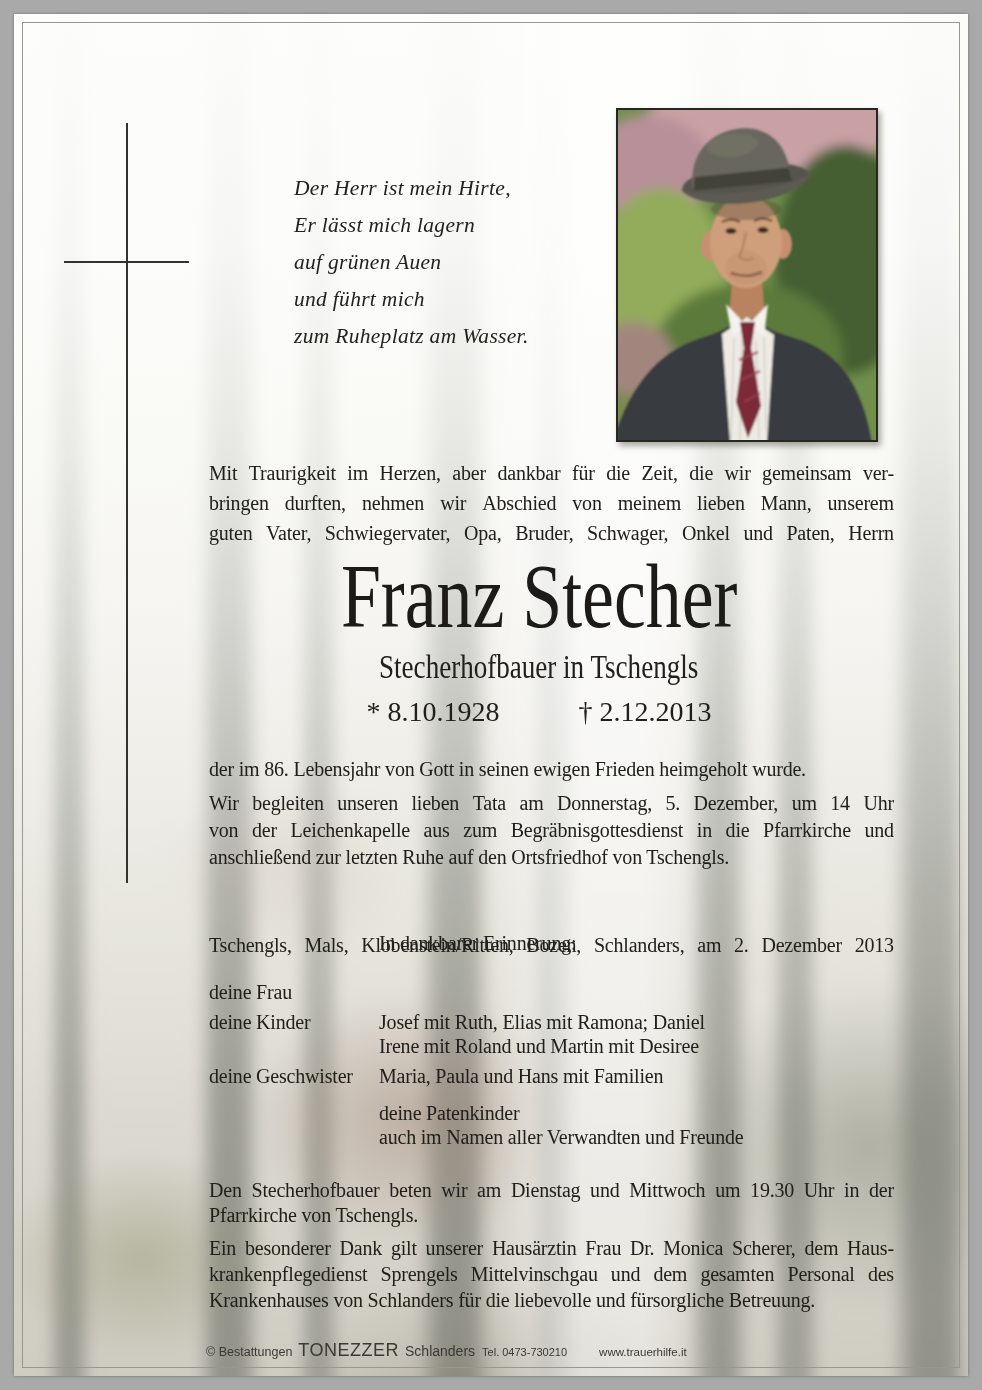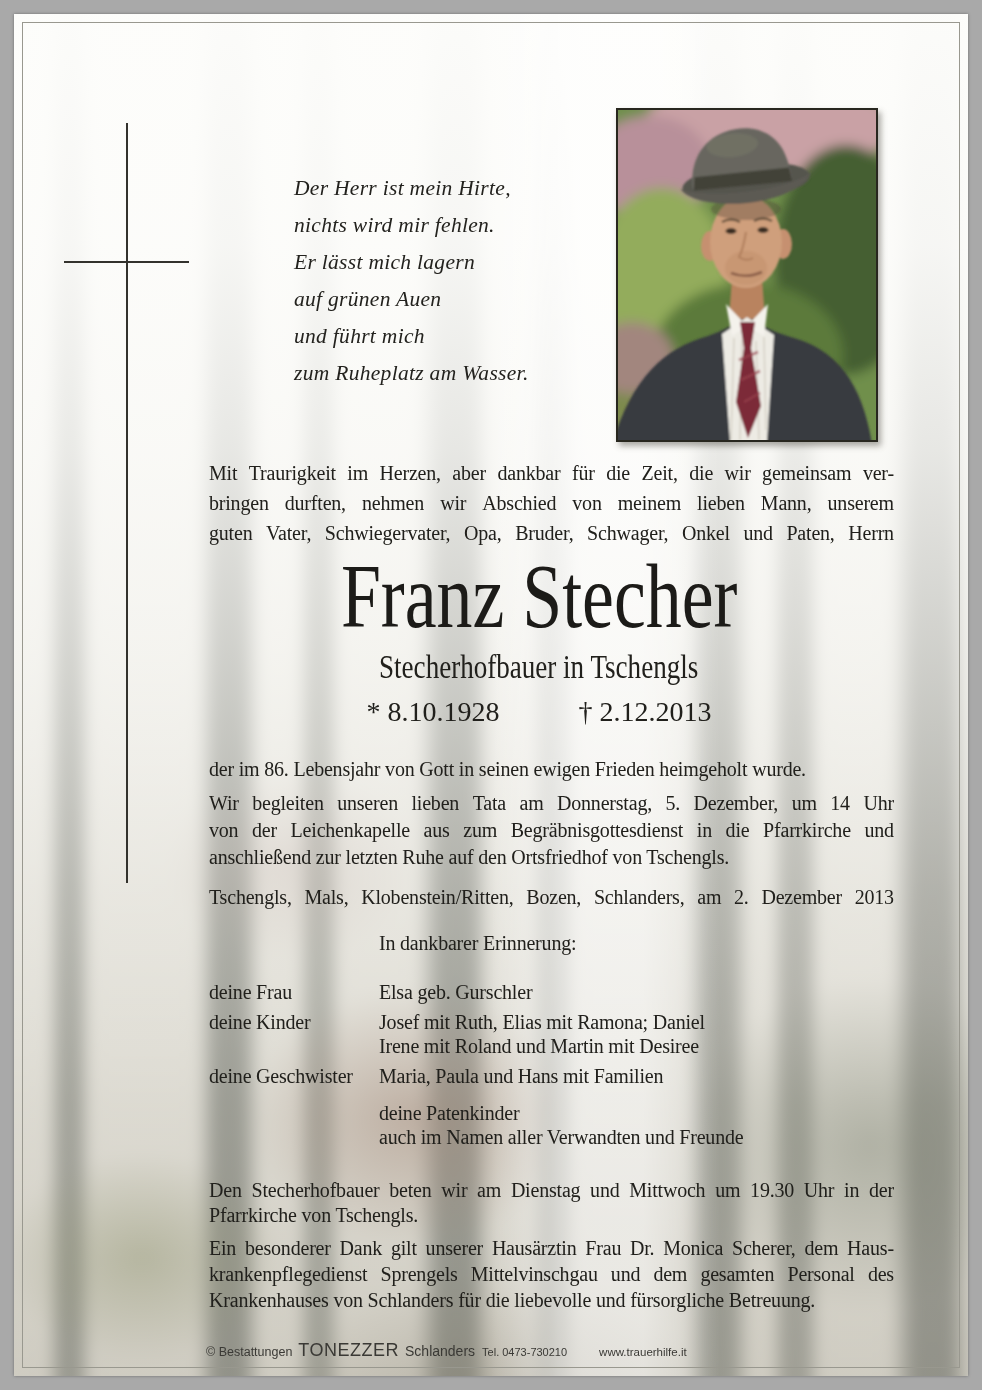--- a/index.html
+++ b/index.html
@@ -67,21 +67,21 @@
     border:2px solid #28271f;background:#6c8c4a;
     box-shadow:3px 4px 6px rgba(70,68,60,.45);
   }
   .photo svg{display:block;}
 
   
   .tb{position:absolute;left:195px;width:685px;z-index:2;font-size:20px;letter-spacing:-.2px;}
   .jline{display:flex;justify-content:space-between;white-space:nowrap;}
   .intro{top:444px;} .intro .tl{line-height:30px;}
   .funeral{top:776px;} .funeral .tl{line-height:27px;}
-  .places{top:872px;text-align:center;}
+  .places{top:920px;text-align:center;}
   .ageline{top:744px;}
   .rosary{top:1164px;} .rosary .tl{line-height:25px;}
   .thanks{top:1221px;} .thanks .tl{line-height:26px;}
 
   
   .name-sec{position:absolute;left:195px;top:536px;width:660px;text-align:center;z-index:2;}
   .name{display:inline-block;font-size:92px;line-height:1;color:#1c1b18;
     transform:scaleX(0.78);transform-origin:50% 50%;white-space:nowrap;}
   .subtitle-wrap{margin-top:6px;}
   .subtitle{display:inline-block;font-size:33px;line-height:1.2;
@@ -120,21 +120,20 @@
     <div class="veil"></div>
     <div class="inner-border"></div>
 
     <div class="cross">
       <div class="v"></div>
       <div class="h"></div>
     </div>
 
     <div class="psalm">
       <div class="psalm-line">Der Herr ist mein Hirte,</div>
-      <div class="psalm-line">nichts wird mir fehlen.</div>
       <div class="psalm-line">Er lässt mich lagern</div>
       <div class="psalm-line">auf grünen Auen</div>
       <div class="psalm-line">und führt mich</div>
       <div class="psalm-line">zum Ruheplatz am Wasser.</div>
     </div>
 
     <div class="photo">
       <svg width="258" height="330" viewBox="0 0 258 330">
         <defs>
           <filter id="pblur" x="-20%" y="-20%" width="140%" height="140%">
@@ -286,21 +285,20 @@
         <span>2.</span>
         <span>Dezember</span>
         <span>2013</span>
       </div>
 
     <div class="rememb-head">In dankbarer Erinnerung:</div>
 
     <div class="family">
       <div class="frow">
         <div class="flabel">deine Frau</div>
-        <div class="fnames">Elsa geb. Gurschler</div>
       </div>
       <div class="frow tight">
         <div class="flabel">deine Kinder</div>
         <div class="fnames">Josef mit Ruth, Elias mit Ramona; Daniel</div>
       </div>
       <div class="frow">
         <div class="flabel"></div>
         <div class="fnames">Irene mit Roland und Martin mit Desiree</div>
       </div>
       <div class="frow">

